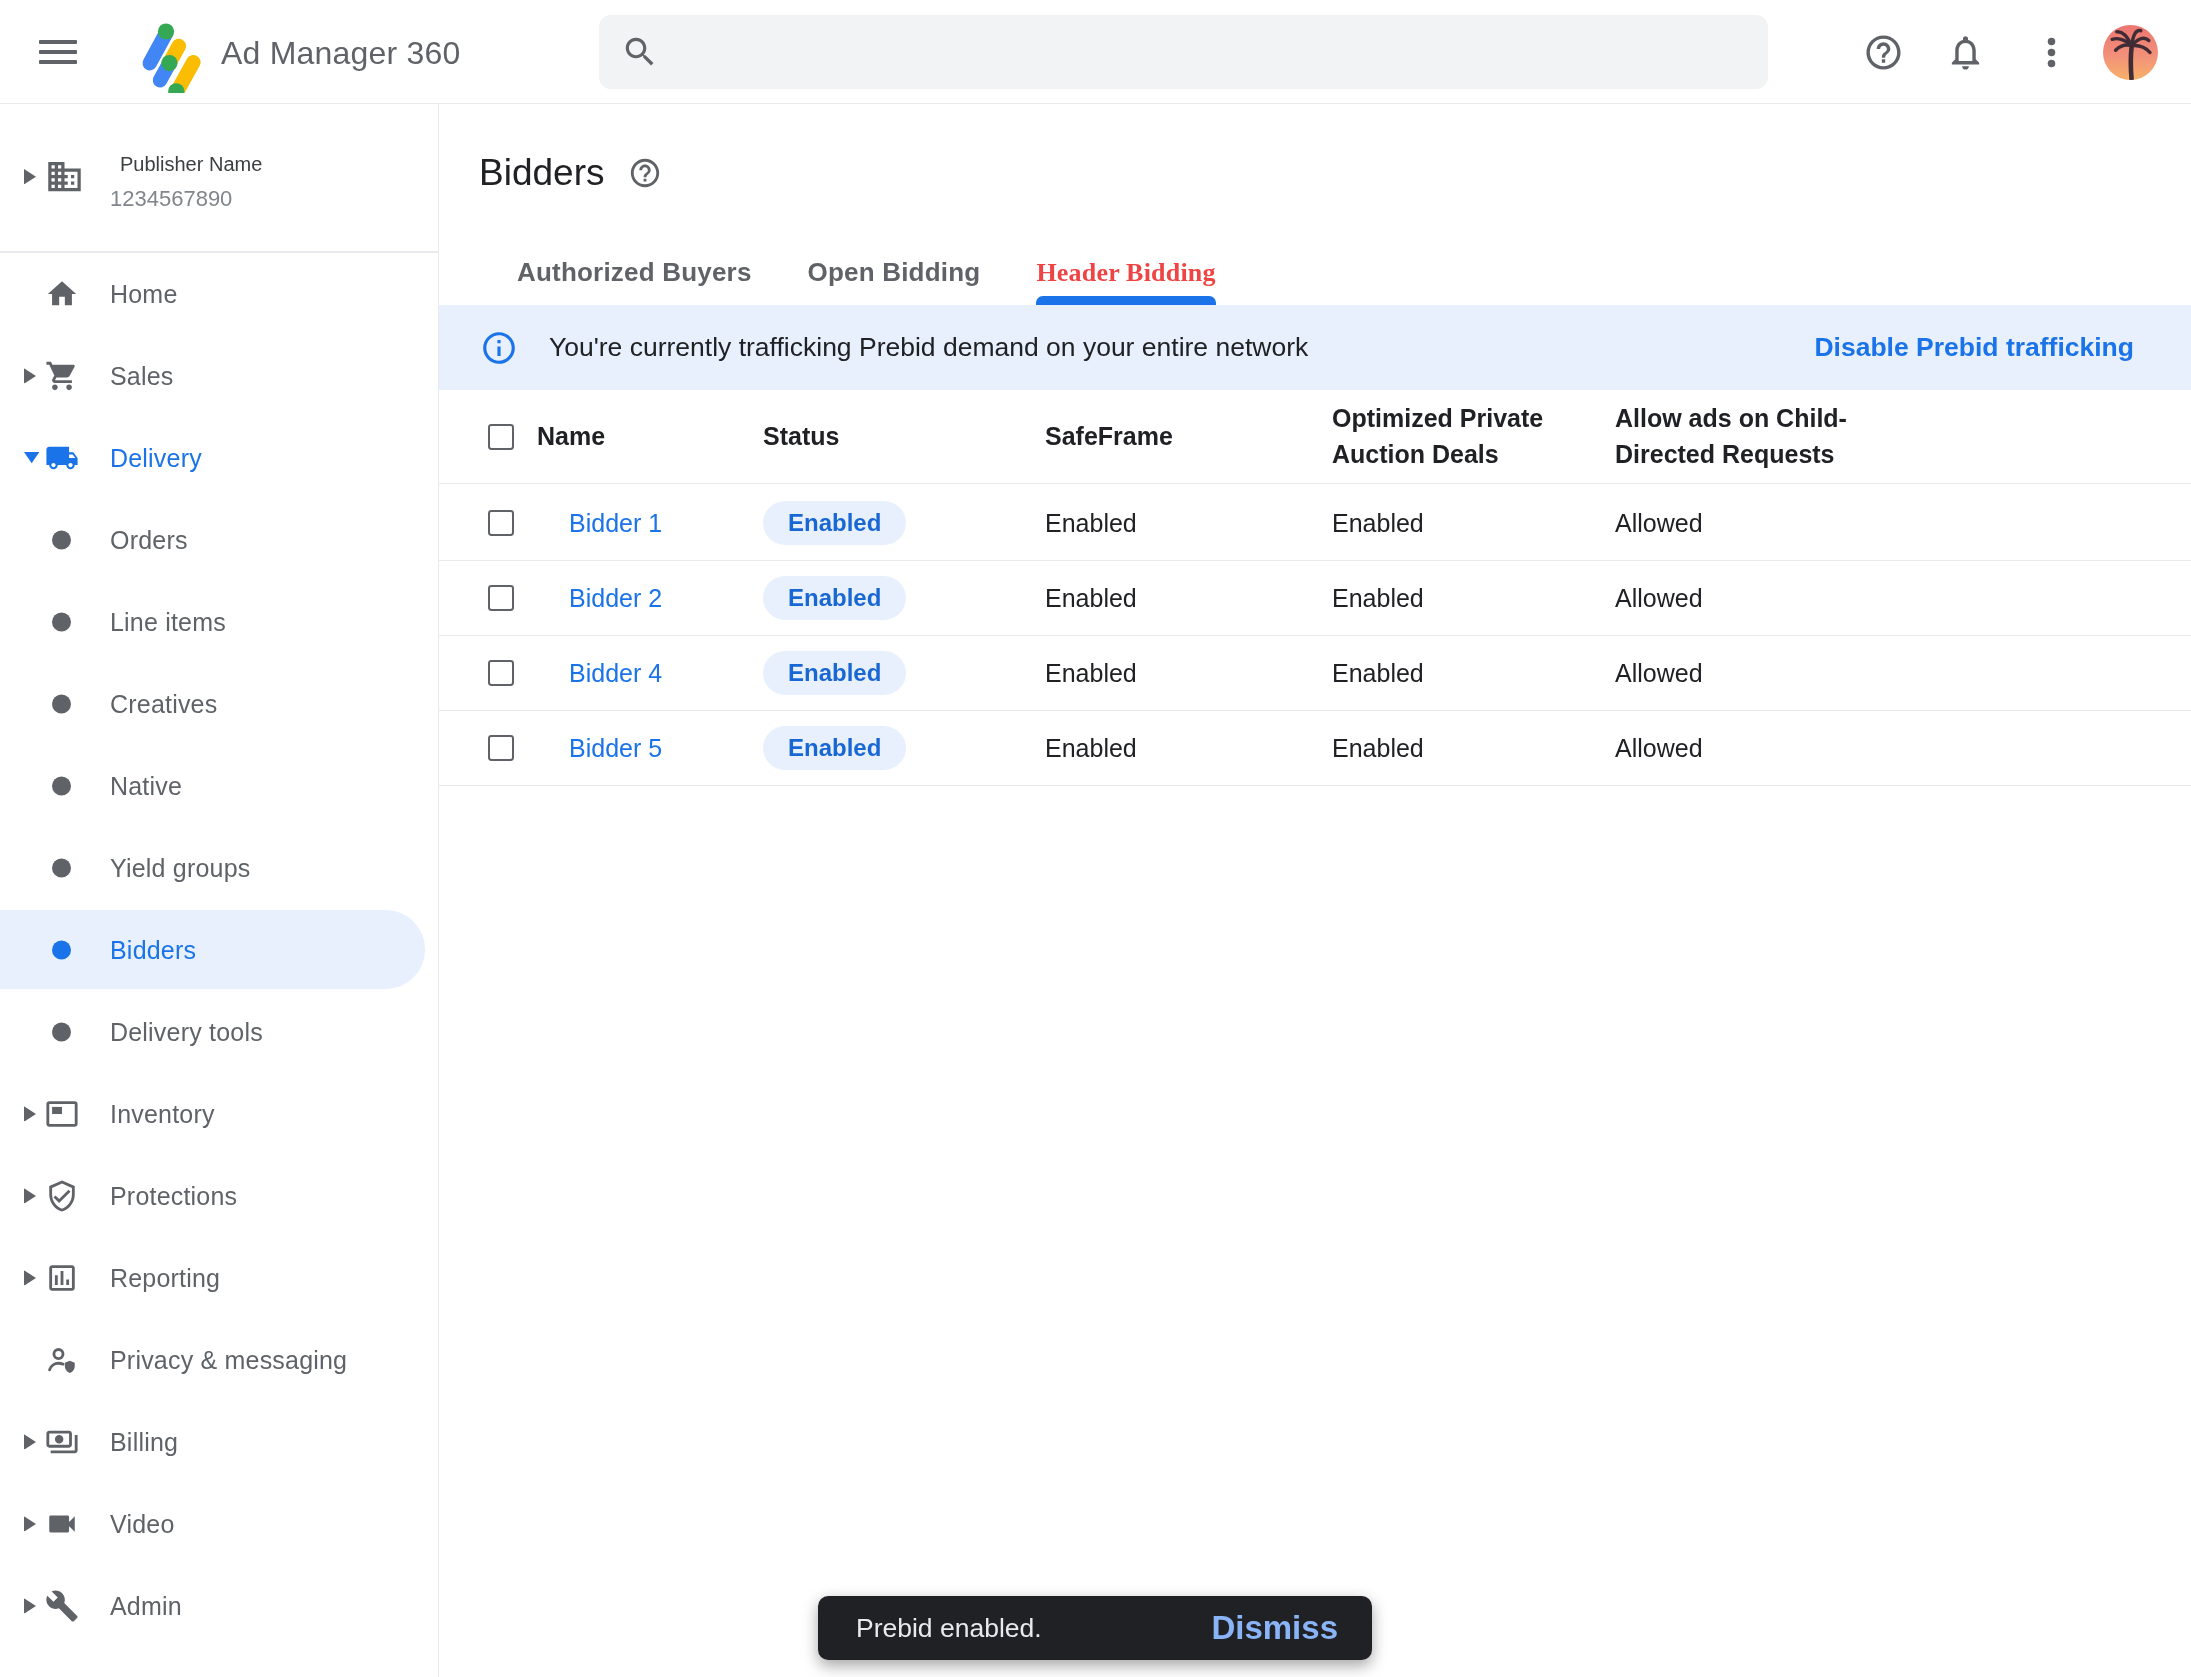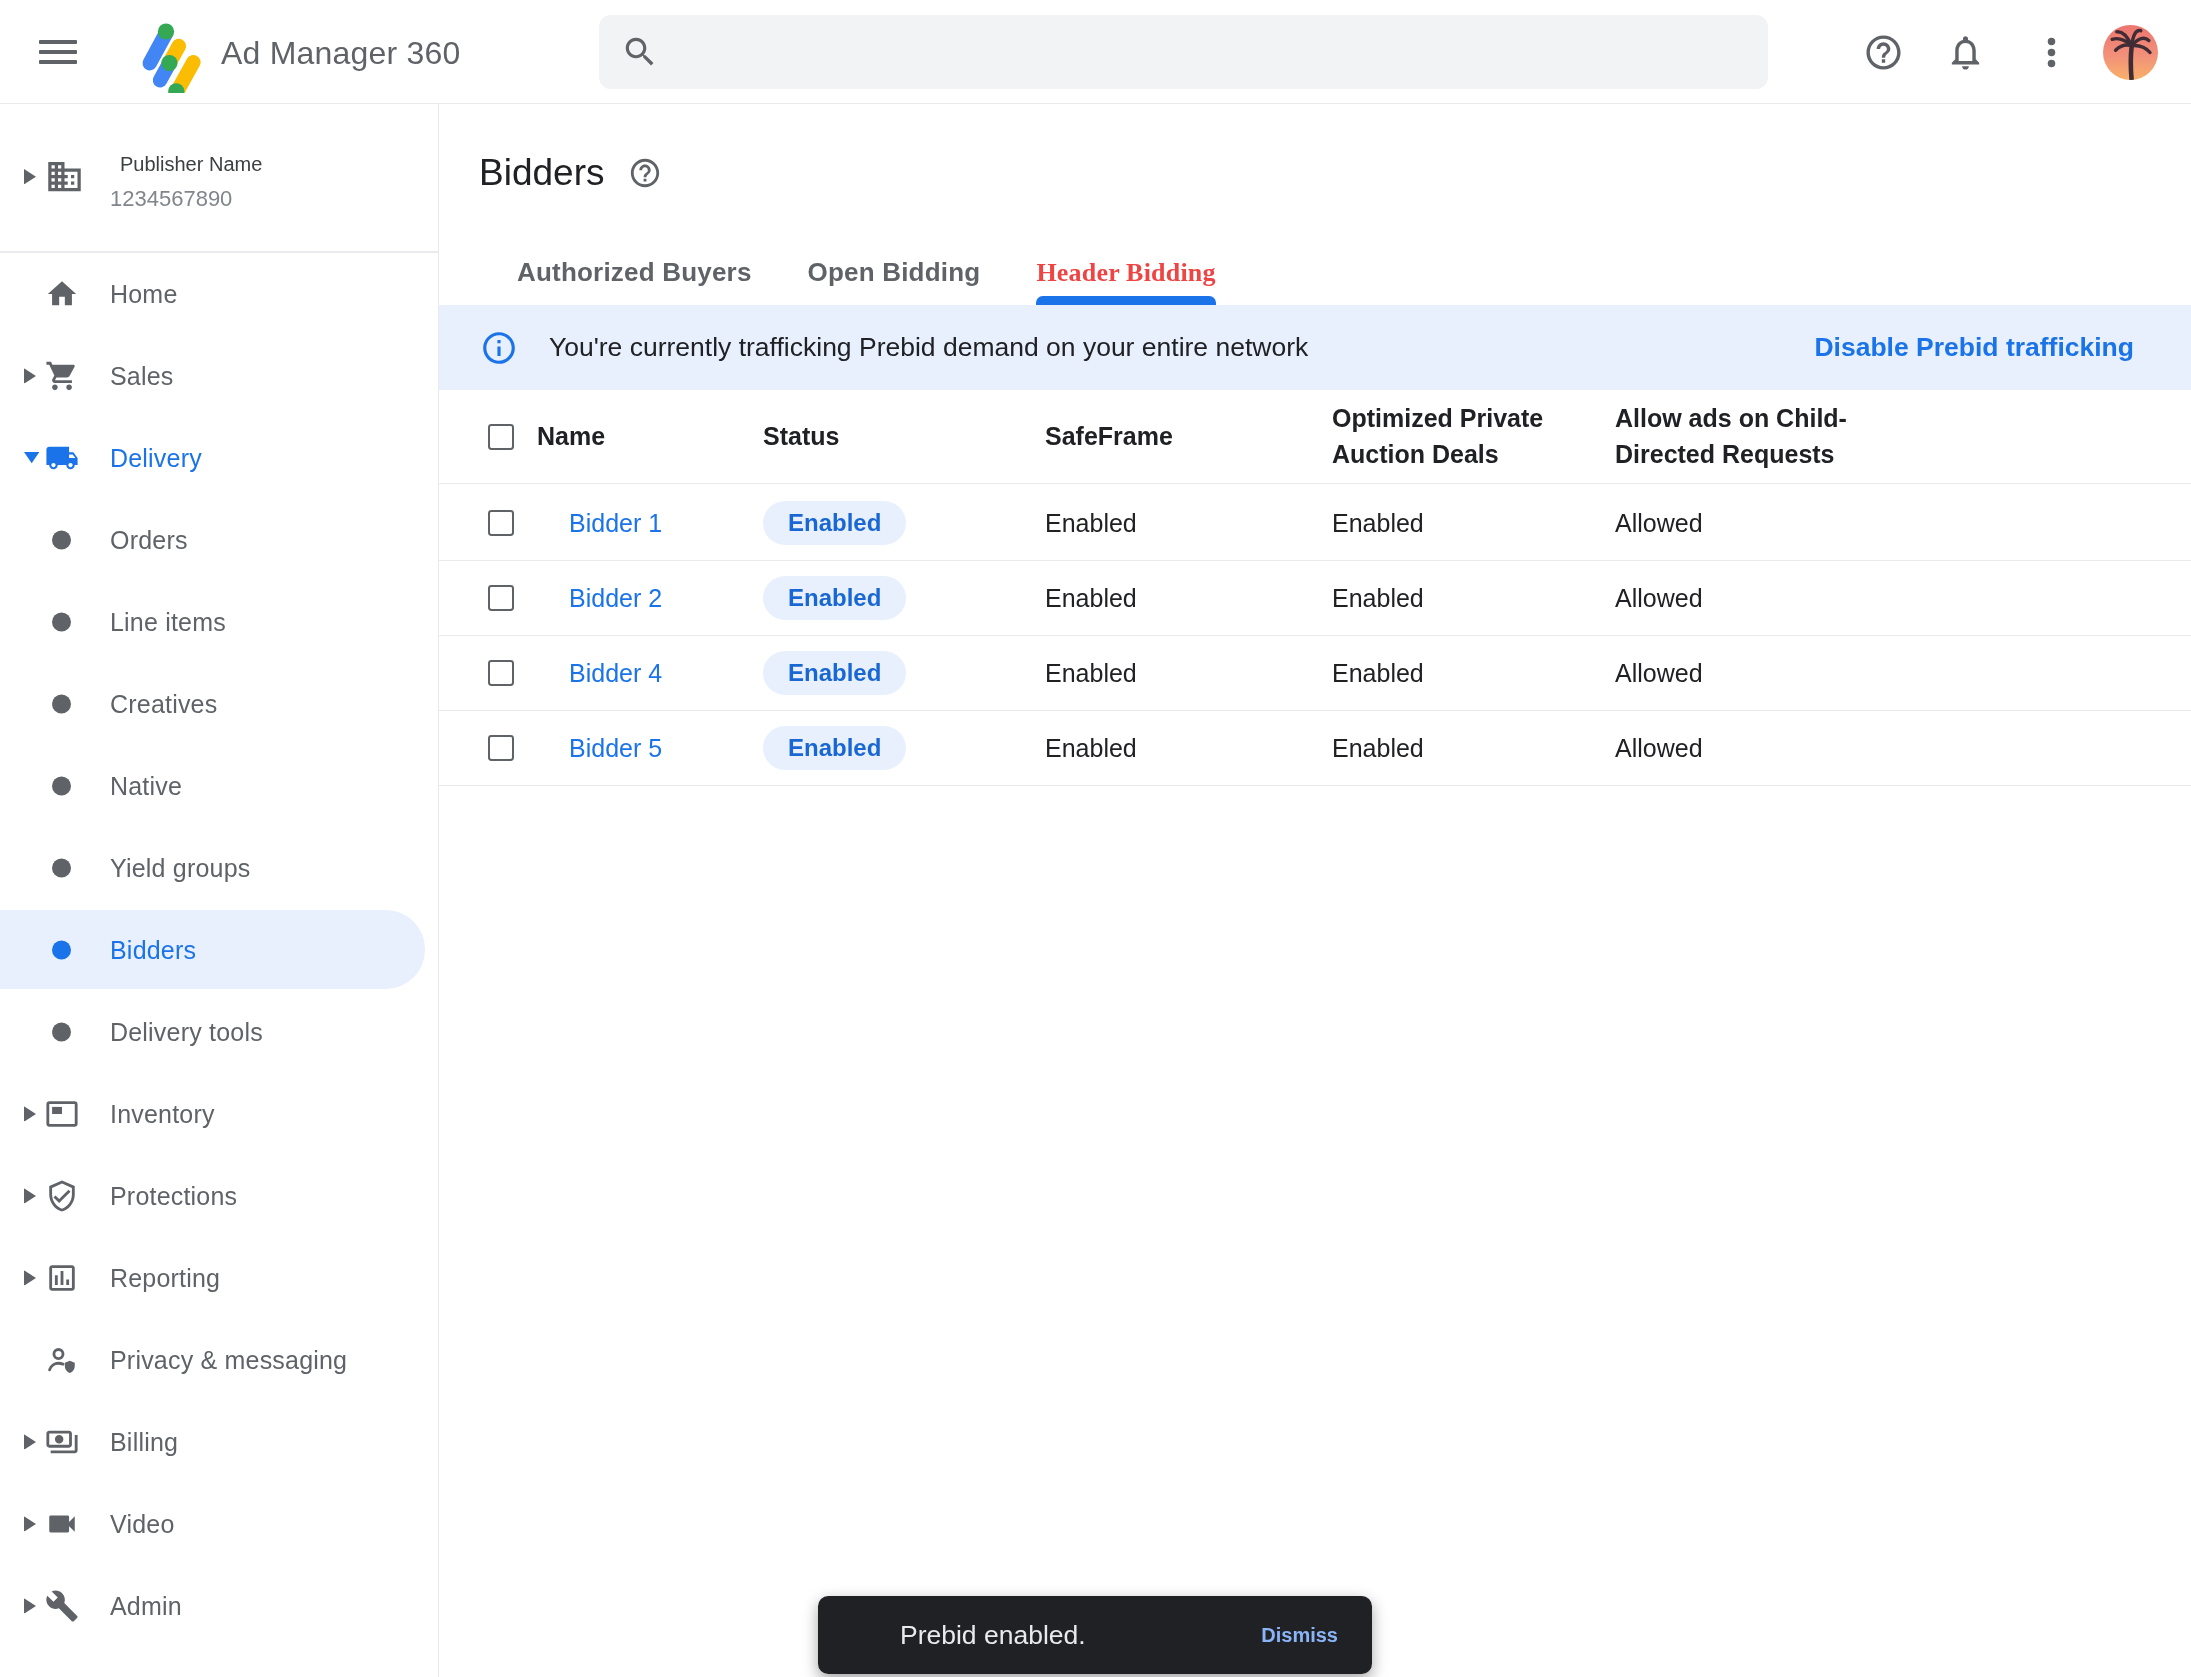--- a/index.html
+++ b/index.html
@@ -78,25 +78,25 @@
   .thead .cell { font-size:25px; font-weight:bold; color:#202124; line-height:1.42; }
   .checkbox { width:26px; height:26px; border:2.6px solid #5f6368; border-radius:3.4px; background:#fff; cursor:pointer; }
 
   .trow { position:relative; width:1752px; height:75px; border-bottom:1.7px solid #e8eaed; background:#fff; }
   .trow .cell { font-size:25px; color:#202124; }
   .bidder-link { color:#1a73e8; cursor:pointer; text-decoration:none;margin-left:32px; }
   .pill { background:#e8f0fe; color:#1967d2; font-size:24px; font-weight:bold;
     padding:7.7px 25px; border-radius:855px; }
 
   
-  .snackbar { position:absolute; left:818px; top:1596px; width:554px; height:78px; background:#202124;
-    border-radius:10.3px; box-shadow:0 5.1px 15.4px rgba(0,0,0,.35); display:flex; align-items:center; z-index:10;padding-left:44px; }
+  .snackbar { position:absolute; left:818px; top:1596px; width:554px; height:64px; background:#202124;
+    border-radius:10.3px; box-shadow:0 5.1px 15.4px rgba(0,0,0,.35); display:flex; align-items:center; z-index:10; }
   .snackbar .msg { font-size:26.5px; color:#e8eaed; margin-left:38px; }
   .snackbar .spacer { flex:1; }
-  .snackbar .act { font-size:20px; font-weight:bold; color:#8ab4f8; margin-right:34px; cursor:pointer; }
+  .snackbar .act { font-size:33px; font-weight:bold; color:#8ab4f8; margin-right:34px; cursor:pointer; }
 </style>
 </head>
 <body>
 
 <div class="appbar">
   <button class="hamburger">
     <span></span>
       <span></span>
       <span></span>
   </button>

